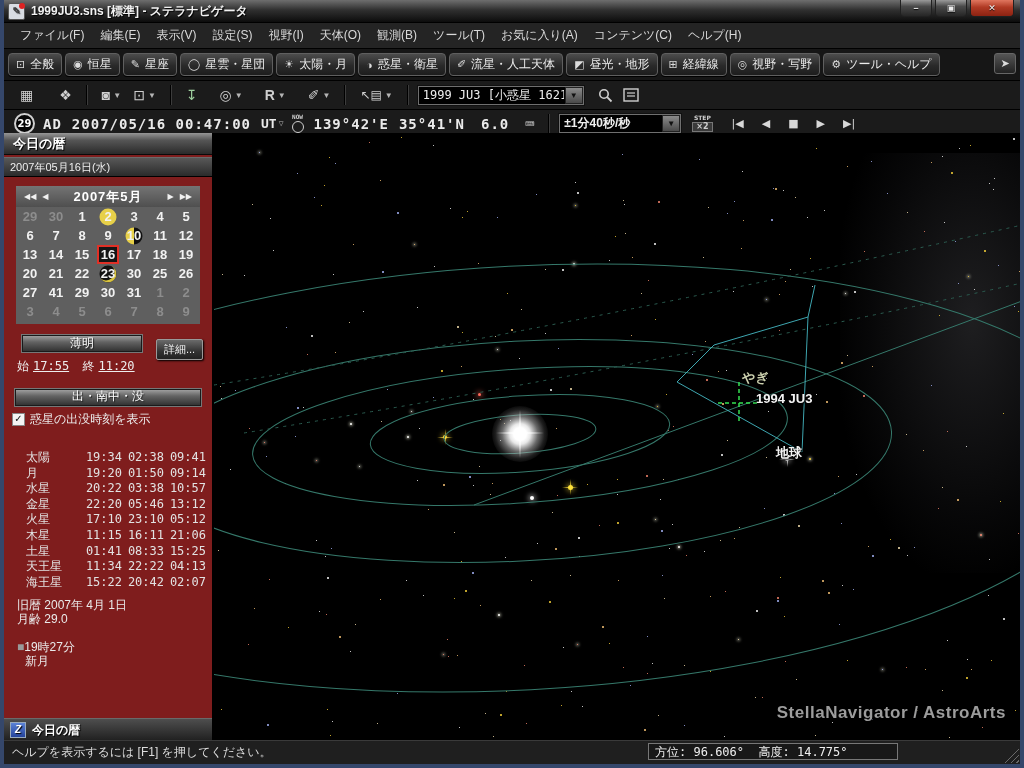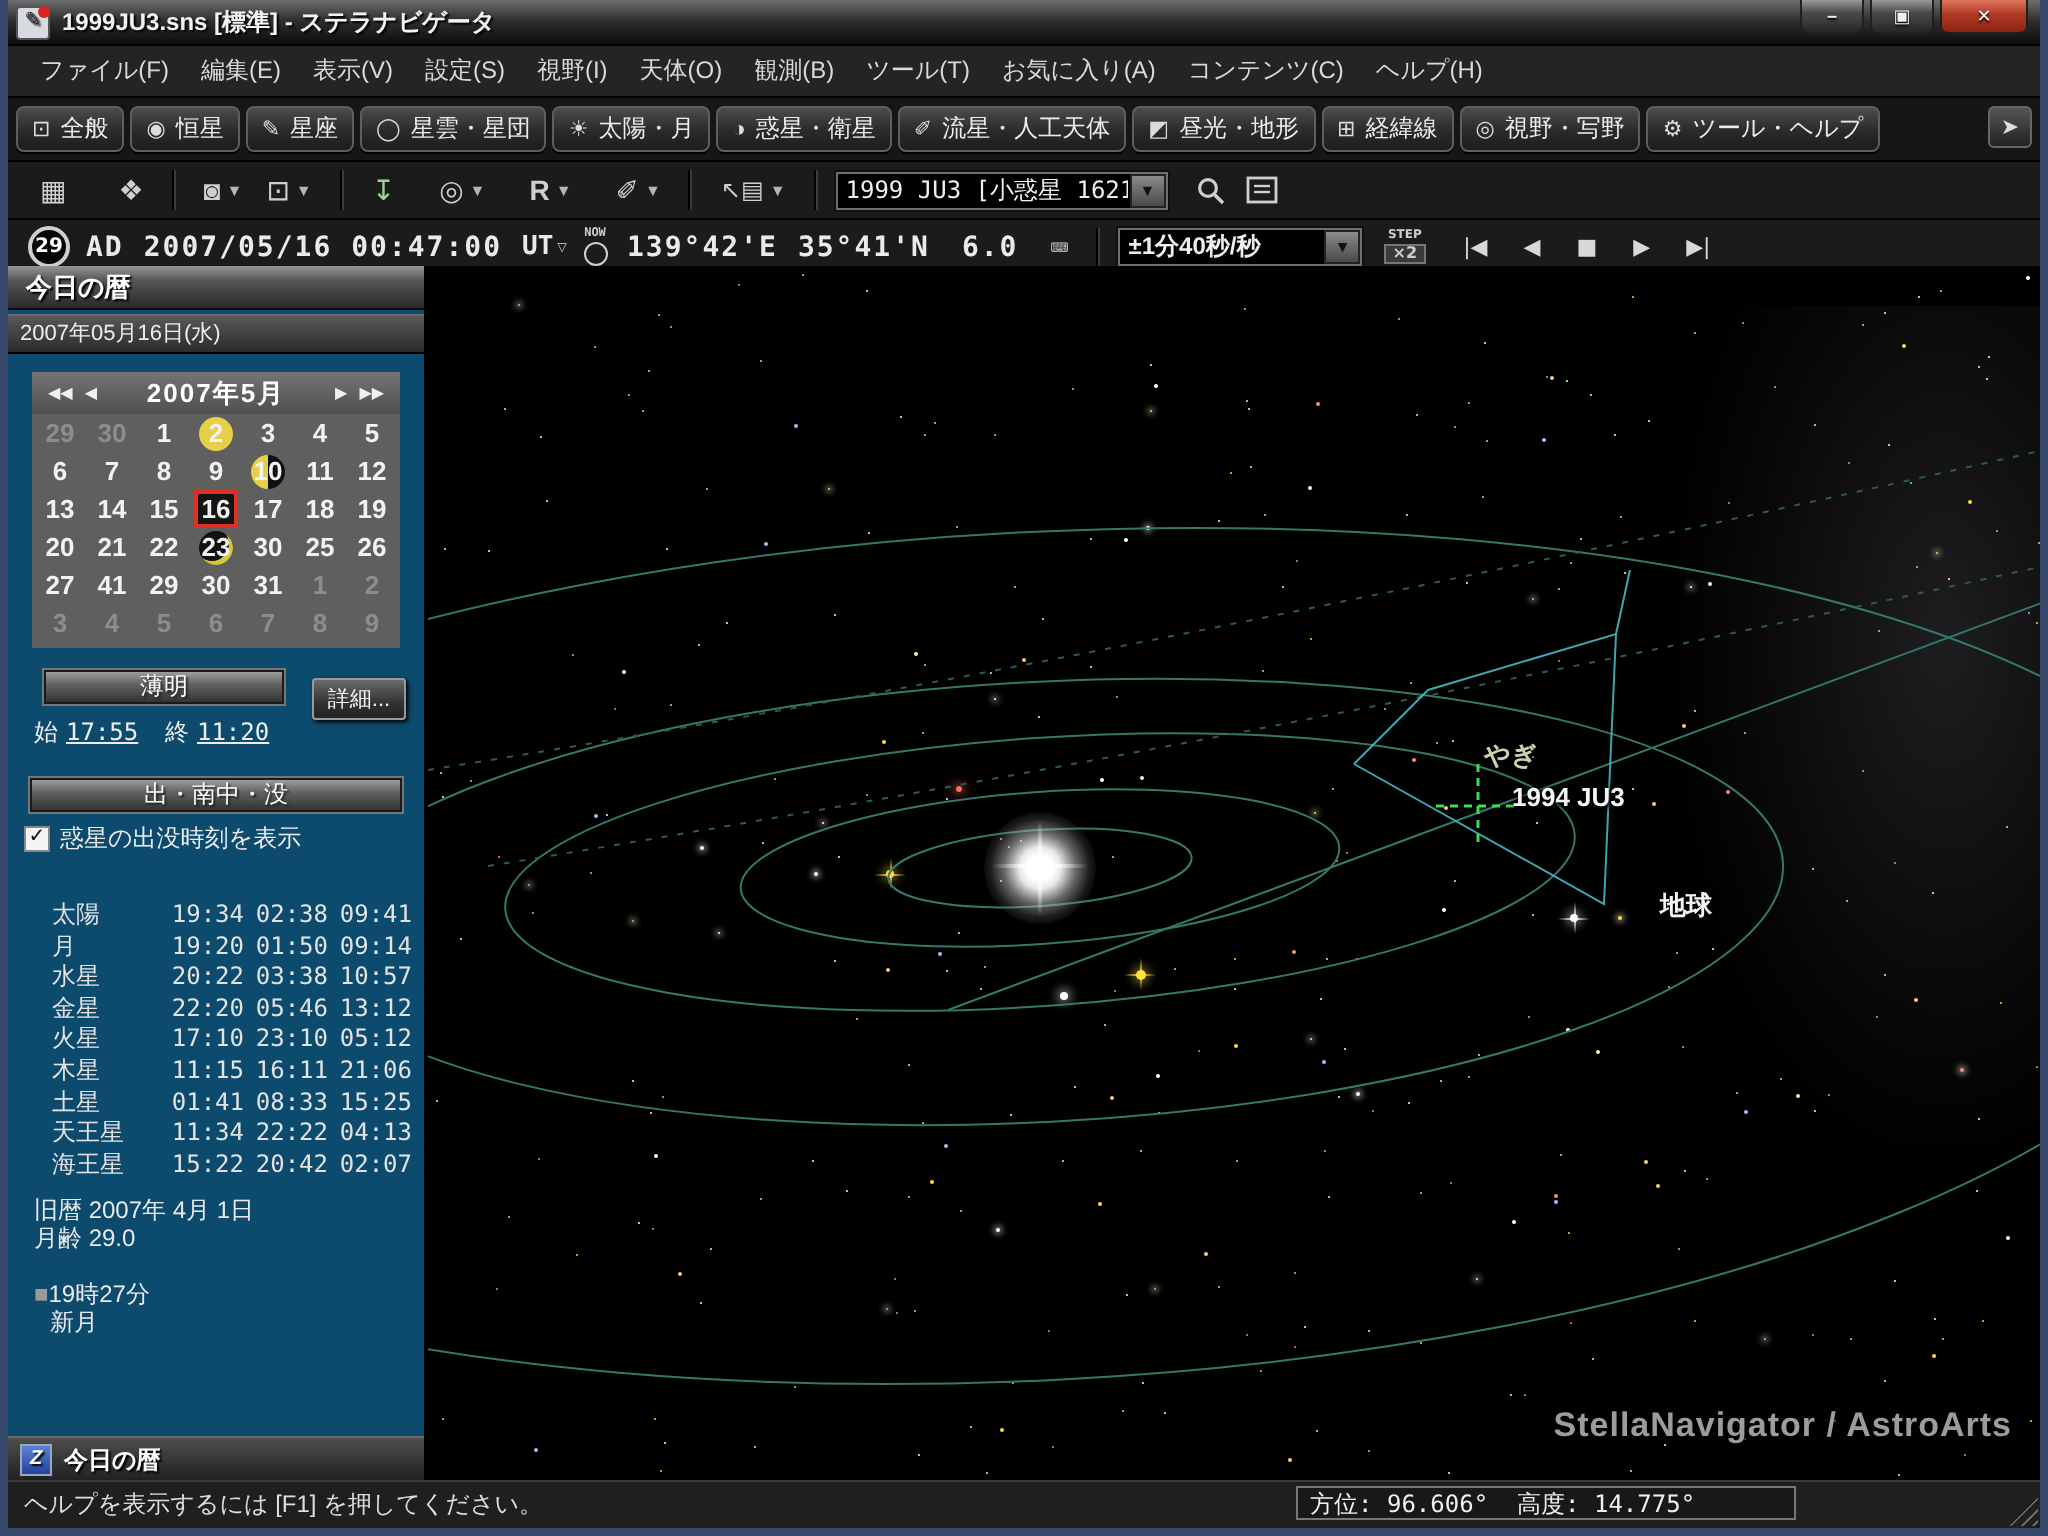--- a/index.html
+++ b/index.html
@@ -54,21 +54,21 @@
   .nowbtn .nlab{font-size:6px;letter-spacing:0;}
   .nowbtn .nclock{width:10px;height:10px;border:1px solid #cfcfcf;border-radius:50%;margin-top:1px;}
   .kbicon{font-size:15px;color:#cfcfcf;margin:0 6px;font-weight:normal;}
   .stepbtn{display:flex;flex-direction:column;align-items:center;line-height:1;color:#cfcfcf;margin:0 10px;font-family:"DejaVu Sans",sans-serif;}
   .stepbtn .s1{font-size:6px;font-weight:bold;}
   .stepbtn .s2{font-size:8px;background:#3a3a3a;border:1px solid #777;padding:0 3px;margin-top:1px;}
   .playbtn{background:none;border:none;color:#d8d8d8;font-size:11px;padding:0 9px;font-family:"DejaVu Sans",sans-serif;}
   
   .content{position:absolute;top:133px;left:0;right:0;bottom:23px;display:flex;}
   
-  .sidebar{width:208px;background:#0c4a6e;border-right:2px solid #000;position:relative;flex:none;}
+  .sidebar{width:208px;background:#7f1d1d;border-right:2px solid #000;position:relative;flex:none;}
   .sb-title{height:21px;background:linear-gradient(#969696,#555 35%,#2a2a2a);border-bottom:1px solid #0a0a0a;
             color:#fff;font-size:13px;font-weight:bold;line-height:21px;padding-left:9px;text-shadow:1px 1px 1px #000;}
   .sb-date{height:18px;margin-top:2px;background:linear-gradient(#585858,#2b2b2b);border-top:1px solid #6a6a6a;border-bottom:1px solid #000;
            color:#eee;font-size:11px;line-height:18px;padding-left:6px;}
   .cal{width:184px;margin:9px auto 0;background:#5f5f5f;padding-bottom:3px;}
   .cal-head{height:21px;background:linear-gradient(#747474,#4f4f4f);display:flex;align-items:center;
             color:#fff;font-size:13px;font-weight:bold;padding:0 5px;}
   .cal-head .nav{font-size:8px;color:#f0f0f0;padding:0 3px;}
   .cal-head .mlab{flex:1;text-align:center;letter-spacing:1px;}
   .cal-grid{display:grid;grid-template-columns:repeat(7,26px);justify-content:center;}
@@ -81,21 +81,21 @@
   .cal-cell .dnum{position:relative;z-index:1;}
   .cal-cell.today .dnum{display:inline-block;width:18px;height:15px;line-height:15px;border:2px solid #e03026;background:#151515;margin-top:0;}
   .bar3d{background:linear-gradient(#9d9d9d,#636363 40%,#333);border:1px solid #1a1a1a;outline:1px solid #777;
          color:#fff;font-size:12px;text-align:center;height:15px;line-height:15px;text-shadow:1px 1px 1px #222;}
   .twilight{position:relative;margin-top:11px;height:44px;}
   .tw-bar{width:118px;margin-left:18px;}
   .tw-line{margin:6px 0 0 13px;font-size:12px;color:#eee;}
   .tw-line .tval{font-family:"DejaVu Sans Mono",monospace;text-decoration:underline;margin:0 10px 0 4px;}
   .detailbtn{position:absolute;right:9px;top:4px;width:47px;height:21px;border:1px solid #999;border-radius:2px;
              background:linear-gradient(#6a6a6a,#333 60%,#222);color:#f4f4f4;font-size:11px;box-shadow:1px 1px 2px #000;}
-  .rs-bar,.ph-bar{width:184px;margin:10px auto 5px;}
+  .rs-bar,.ph-bar{width:184px;margin:10px auto 5px;font-family:Liberation Mono, monospace;}
   .chkrow{display:flex;align-items:center;margin-left:8px;gap:5px;color:#ececec;font-size:12px;}
   .chk{width:11px;height:11px;background:#f4f4f4;border:1px solid #888;color:#111;font-size:10px;line-height:10px;text-align:center;font-weight:bold;}
   .ptable{margin:22px 0 0 22px;font-size:12px;color:#e2e2e2;}
   .prow{display:grid;grid-template-columns:54px 42px 42px 42px;line-height:15.6px;}
   .prow .pname{font-family:"Liberation Sans",sans-serif;}
   .prow .pt{font-family:"DejaVu Sans Mono",monospace;text-align:right;}
   .ph-lines{margin:8px 0 0 13px;color:#eaeaea;font-size:12px;line-height:14px;}
   .ph-event{margin:14px 0 0 13px;color:#eaeaea;font-size:12px;line-height:14px;}
   .ph-event .sq{color:#9a9a9a;}
   .sb-foot{position:absolute;left:0;right:0;bottom:0;height:22px;background:linear-gradient(#4e4e4e,#1f1f1f);
@@ -803,21 +803,21 @@
           <line x1="525" y1="249" x2="525" y2="291"></line>
         </g>
       </svg>
       <div class="sun" style="left:278px;top:273px;">
         <div class="flareh" style="left:4px;top:26px;width:48px;height:2px;"></div>
         <div class="flarev" style="left:27px;top:4px;width:2px;height:48px;transform:rotate(0deg);background:linear-gradient(180deg,transparent,rgba(255,255,255,.95),transparent);"></div>
       </div>
       <div id="vlabels">
           <div class="vlabel" style="left: 528px; top: 236px; color: rgb(204, 208, 174);">やぎ</div>
           <div class="vlabel" style="left: 542px; top: 258px; color: rgb(244, 244, 244);">1994 JU3</div>
-          <div class="vlabel" style="left: 616px; top: 311px; color: rgb(244, 244, 244);">地球</div>
+          <div class="vlabel" style="left: 562px; top: 311px; color: rgb(244, 244, 244);">地球</div>
         </div>
       <div class="watermark">StellaNavigator / AstroArts</div>
     </div>
   </div>
 
   <div class="statusbar">
     <span>ヘルプを表示するには [F1] を押してください。</span>
     <div class="posbox">
       <span>方位:</span> <span>96.606°</span>&nbsp;
       <span>高度:</span> <span>14.775°</span>

